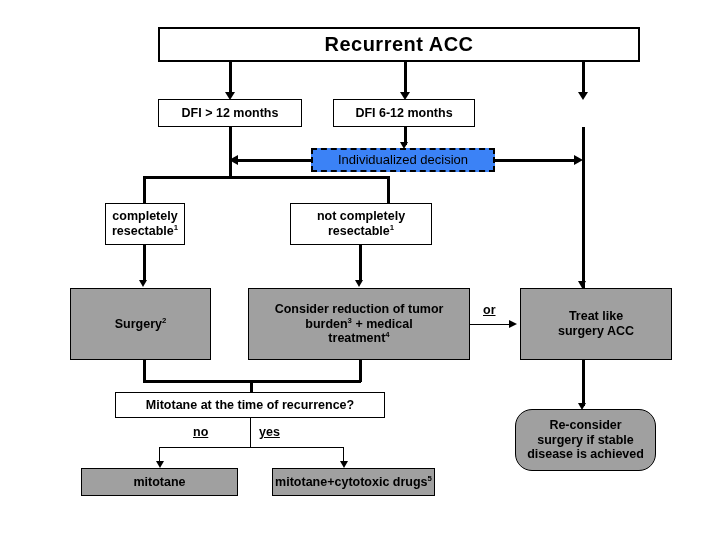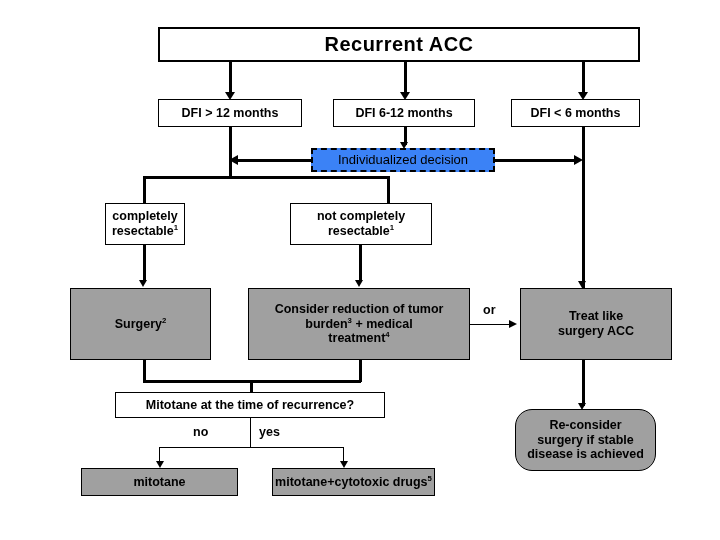--- a/index.html
+++ b/index.html
@@ -106,20 +106,21 @@
     border-top: 5px solid transparent;
     border-bottom: 5px solid transparent;
     border-left: 9px solid #000000;
   }
   .edge-label {
     position: absolute;
     font-size: 12.5px;
     font-weight: bold;
     color: #000000;
     white-space: nowrap;
+    text-decoration: underline;
   }
 </style>
 </head>
 <body>
 
 <div id="canvas">
 
   <div class="node box-title" style="left:158px; top:27px; width:482px; height:35px;">
     <span>Recurrent  ACC</span>
   </div>
@@ -134,23 +135,20 @@
   <div class="arrow-down" style="left:578px; top:92px;"></div>
 
   <div class="node box-white" style="left:158px; top:99px; width:144px; height:28px;">
     <span>DFI &gt; 12 months</span>
   </div>
 
   <div class="node box-white" style="left:333px; top:99px; width:142px; height:28px;">
     <span>DFI 6-12 months</span>
   </div>
 
-  <div class="node box-white" style="left:511px; top:99px; width:129px; height:28px;">
-    <span>DFI &lt; 6 months</span>
-  </div>
 
   <div class="vline thick" style="left:229px; top:127px; height:50px;"></div>
 
   <div class="vline thick" style="left:404px; top:127px; height:18px;"></div>
   <div class="arrow-down small" style="left:400px; top:142px;"></div>
 
   <div class="vline thick" style="left:582px; top:127px; height:163px;"></div>
 
   <div class="node box-dashed" style="left:311px; top:148px; width:184px; height:24px;">
     <span>Individualized  decision</span>

